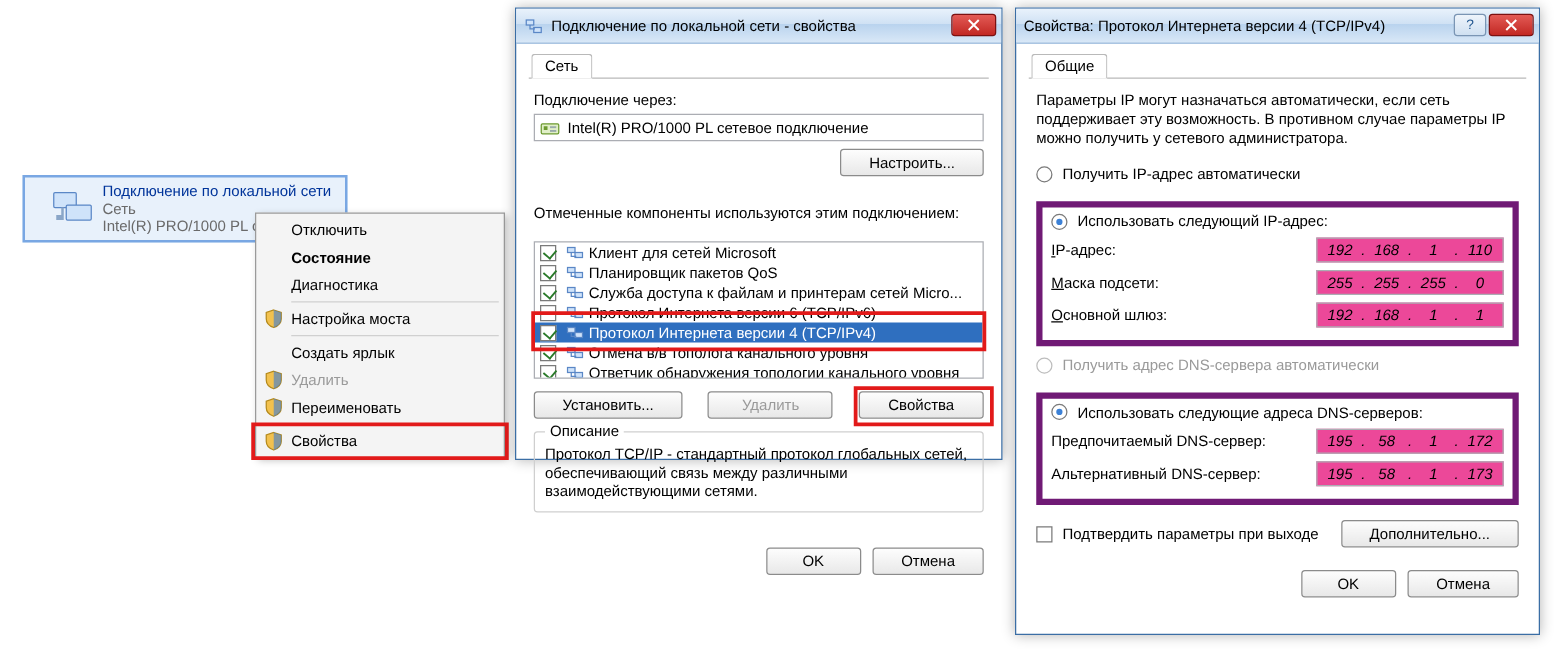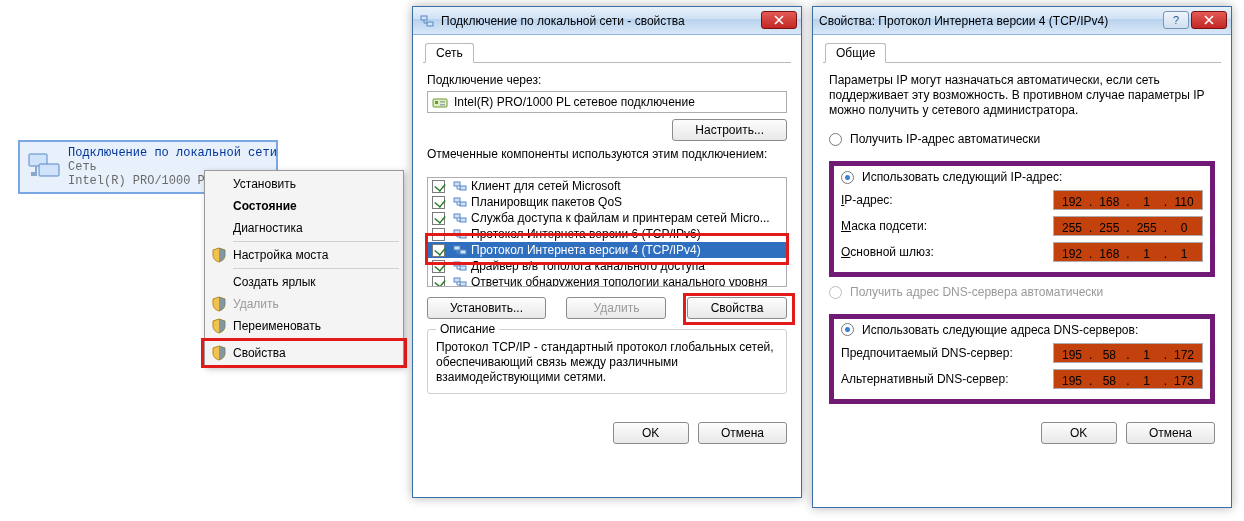--- a/index.html
+++ b/index.html
@@ -26,27 +26,28 @@
     border-radius: 3px;
     background: linear-gradient(#fdfdfd, #e8e8e8);
     font-size: 12px;
     cursor: default;
   }
   .btn.disabled { color: #9a9a9a; }
 
   
   .ip-input {
     display: inline-flex;
-    align-items: flex-end;
+    align-items: center;
     height: 20px;
     border: 1px solid #abadb3;
-    background: #c2410c;
+    background: #ec4899;
     font-size: 12px;
     padding: 0 2px;
     width: 150px;
+    font-style: italic;
   }
   .ip-seg { flex: 1; text-align: center; }
   .ip-dot { color: #000; padding: 0 1px; }
 
   .radio, .check {
     position: relative;
     width: 13px; height: 13px;
     display: inline-block;
     border: 1px solid #7a7a7a;
     background: #fff;
@@ -173,23 +174,22 @@
     left: 18px;
     top: 140px;
     width: 380px;
   }
   .lan-item {
     display: flex;
     align-items: center;
     gap: 6px;
     border: 2px solid #79a7e3;
     background: #e8f1fb;
-    padding: 4px 8px;
+    padding: 4px 22px;
     width: 260px;
-    font-family: Liberation Mono, monospace;
   }
   .lan-item .net-icn { width:34px; height:34px; flex:0 0 34px; }
   .lan-item .txt { font-size: 12px; line-height: 14px; }
   .lan-item .ttl { color:#00349a; font-weight:400; white-space:nowrap; }
   .lan-item .sub { color:#6a6a6a; white-space:nowrap; }
 
   .ctxmenu {
     position:absolute;
     left: 186px;
     top: 30px;
@@ -214,21 +214,21 @@
   }
   .ctx-hl {
     position:absolute;
     border: 3px solid #e21a1a;
     pointer-events:none;
   }
 
   
   #win-conn {
     left: 412px; top: 6px;
-    width: 390px; height: 492px;
+    width: 390px; height: 362px;
   }
   #win-ip {
     left: 812px; top: 6px;
     width: 420px; height: 502px;
   }
 
   
   .adapter-box {
     border: 1px solid #abadb3;
     background:#fff;
@@ -264,21 +264,21 @@
     </span>
     <div class="txt">
       <div class="ttl">Подключение по локальной сети</div>
       <div class="sub">Сеть</div>
       <div class="sub">Intel(R) PRO/1000 PL се</div>
     </div>
   </div>
 
   <div class="ctxmenu">
     <div class="mi">
-        <span>Установить</span>
+        <span>Отключить</span>
       </div>
     <div class="mi">
         <b>Состояние</b>
       </div>
     <div class="mi">
         <span>Диагностика</span>
       </div>
     <div class="sep"></div>
     <div class="mi">
       <span class="mi-icn">
@@ -358,21 +358,21 @@
               <rect x="8" y="7" width="5" height="1.5" fill="#9aa"></rect>
               <rect x="8" y="10" width="5" height="1.5" fill="#9aa"></rect>
             </svg>
         </span>
         <span>Intel(R) PRO/1000 PL сетевое подключение</span>
       </div>
       <div style="text-align:right; margin-top:6px;">
         <span class="btn">Настроить...</span>
       </div>
 
-      <div style="margin-top:6px;">Отмеченные компоненты используются этим подключением:</div>
+      <div style="margin-top:22px;">Отмеченные компоненты используются этим подключением:</div>
 
       <div style="position:relative;">
         <div class="listbox" id="conn-listbox">
             <div class="listrow">
               <span class="check on"></span>
               <span class="proto-icn"><svg viewBox="0 0 14 14">
                   <rect x="1" y="3" width="6" height="4" fill="#cfe3fa" stroke="#5a87c6"></rect>
                   <rect x="7" y="7" width="6" height="4" fill="#cfe3fa" stroke="#5a87c6"></rect>
                   <path d="M4 7v3h4" stroke="#5a87c6" fill="none"></path>
                 </svg></span>
@@ -414,21 +414,21 @@
                 </svg></span>
               <span>Протокол Интернета версии 4 (TCP/IPv4)</span>
             </div>
             <div class="listrow">
               <span class="check on"></span>
               <span class="proto-icn"><svg viewBox="0 0 14 14">
                   <rect x="1" y="3" width="6" height="4" fill="#cfe3fa" stroke="#5a87c6"></rect>
                   <rect x="7" y="7" width="6" height="4" fill="#cfe3fa" stroke="#5a87c6"></rect>
                   <path d="M4 7v3h4" stroke="#5a87c6" fill="none"></path>
                 </svg></span>
-              <span>Драйвер в/в тополога канального доступа</span>
+              <span>Отмена в/в тополога канального уровня</span>
             </div>
             <div class="listrow">
               <span class="check on"></span>
               <span class="proto-icn"><svg viewBox="0 0 14 14">
                   <rect x="1" y="3" width="6" height="4" fill="#cfe3fa" stroke="#5a87c6"></rect>
                   <rect x="7" y="7" width="6" height="4" fill="#cfe3fa" stroke="#5a87c6"></rect>
                   <path d="M4 7v3h4" stroke="#5a87c6" fill="none"></path>
                 </svg></span>
               <span>Ответчик обнаружения топологии канального уровня</span>
             </div>
@@ -563,20 +563,27 @@
               <span class="ip-dot">.</span>
             <span class="ip-seg">58</span>
               <span class="ip-dot">.</span>
             <span class="ip-seg">1</span>
               <span class="ip-dot">.</span>
             <span class="ip-seg">173</span>
           </span>
         </div>
       </div>
 
+      <div style="display:flex; align-items:center; justify-content:space-between; margin-top:12px;">
+        <label style="display:flex;align-items:center;gap:4px;">
+          <span class="check"></span>
+          <span>Подтвердить параметры при выходе</span>
+        </label>
+        <span class="btn" style="min-width:120px">Дополнительно...</span>
+      </div>
 
       <div style="text-align:right; margin-top:18px;">
         <span class="btn">OK</span>
         <span class="btn" style="margin-left:6px;">Отмена</span>
       </div>
     </div>
   </div>
 </div>
 
 </body></html>

